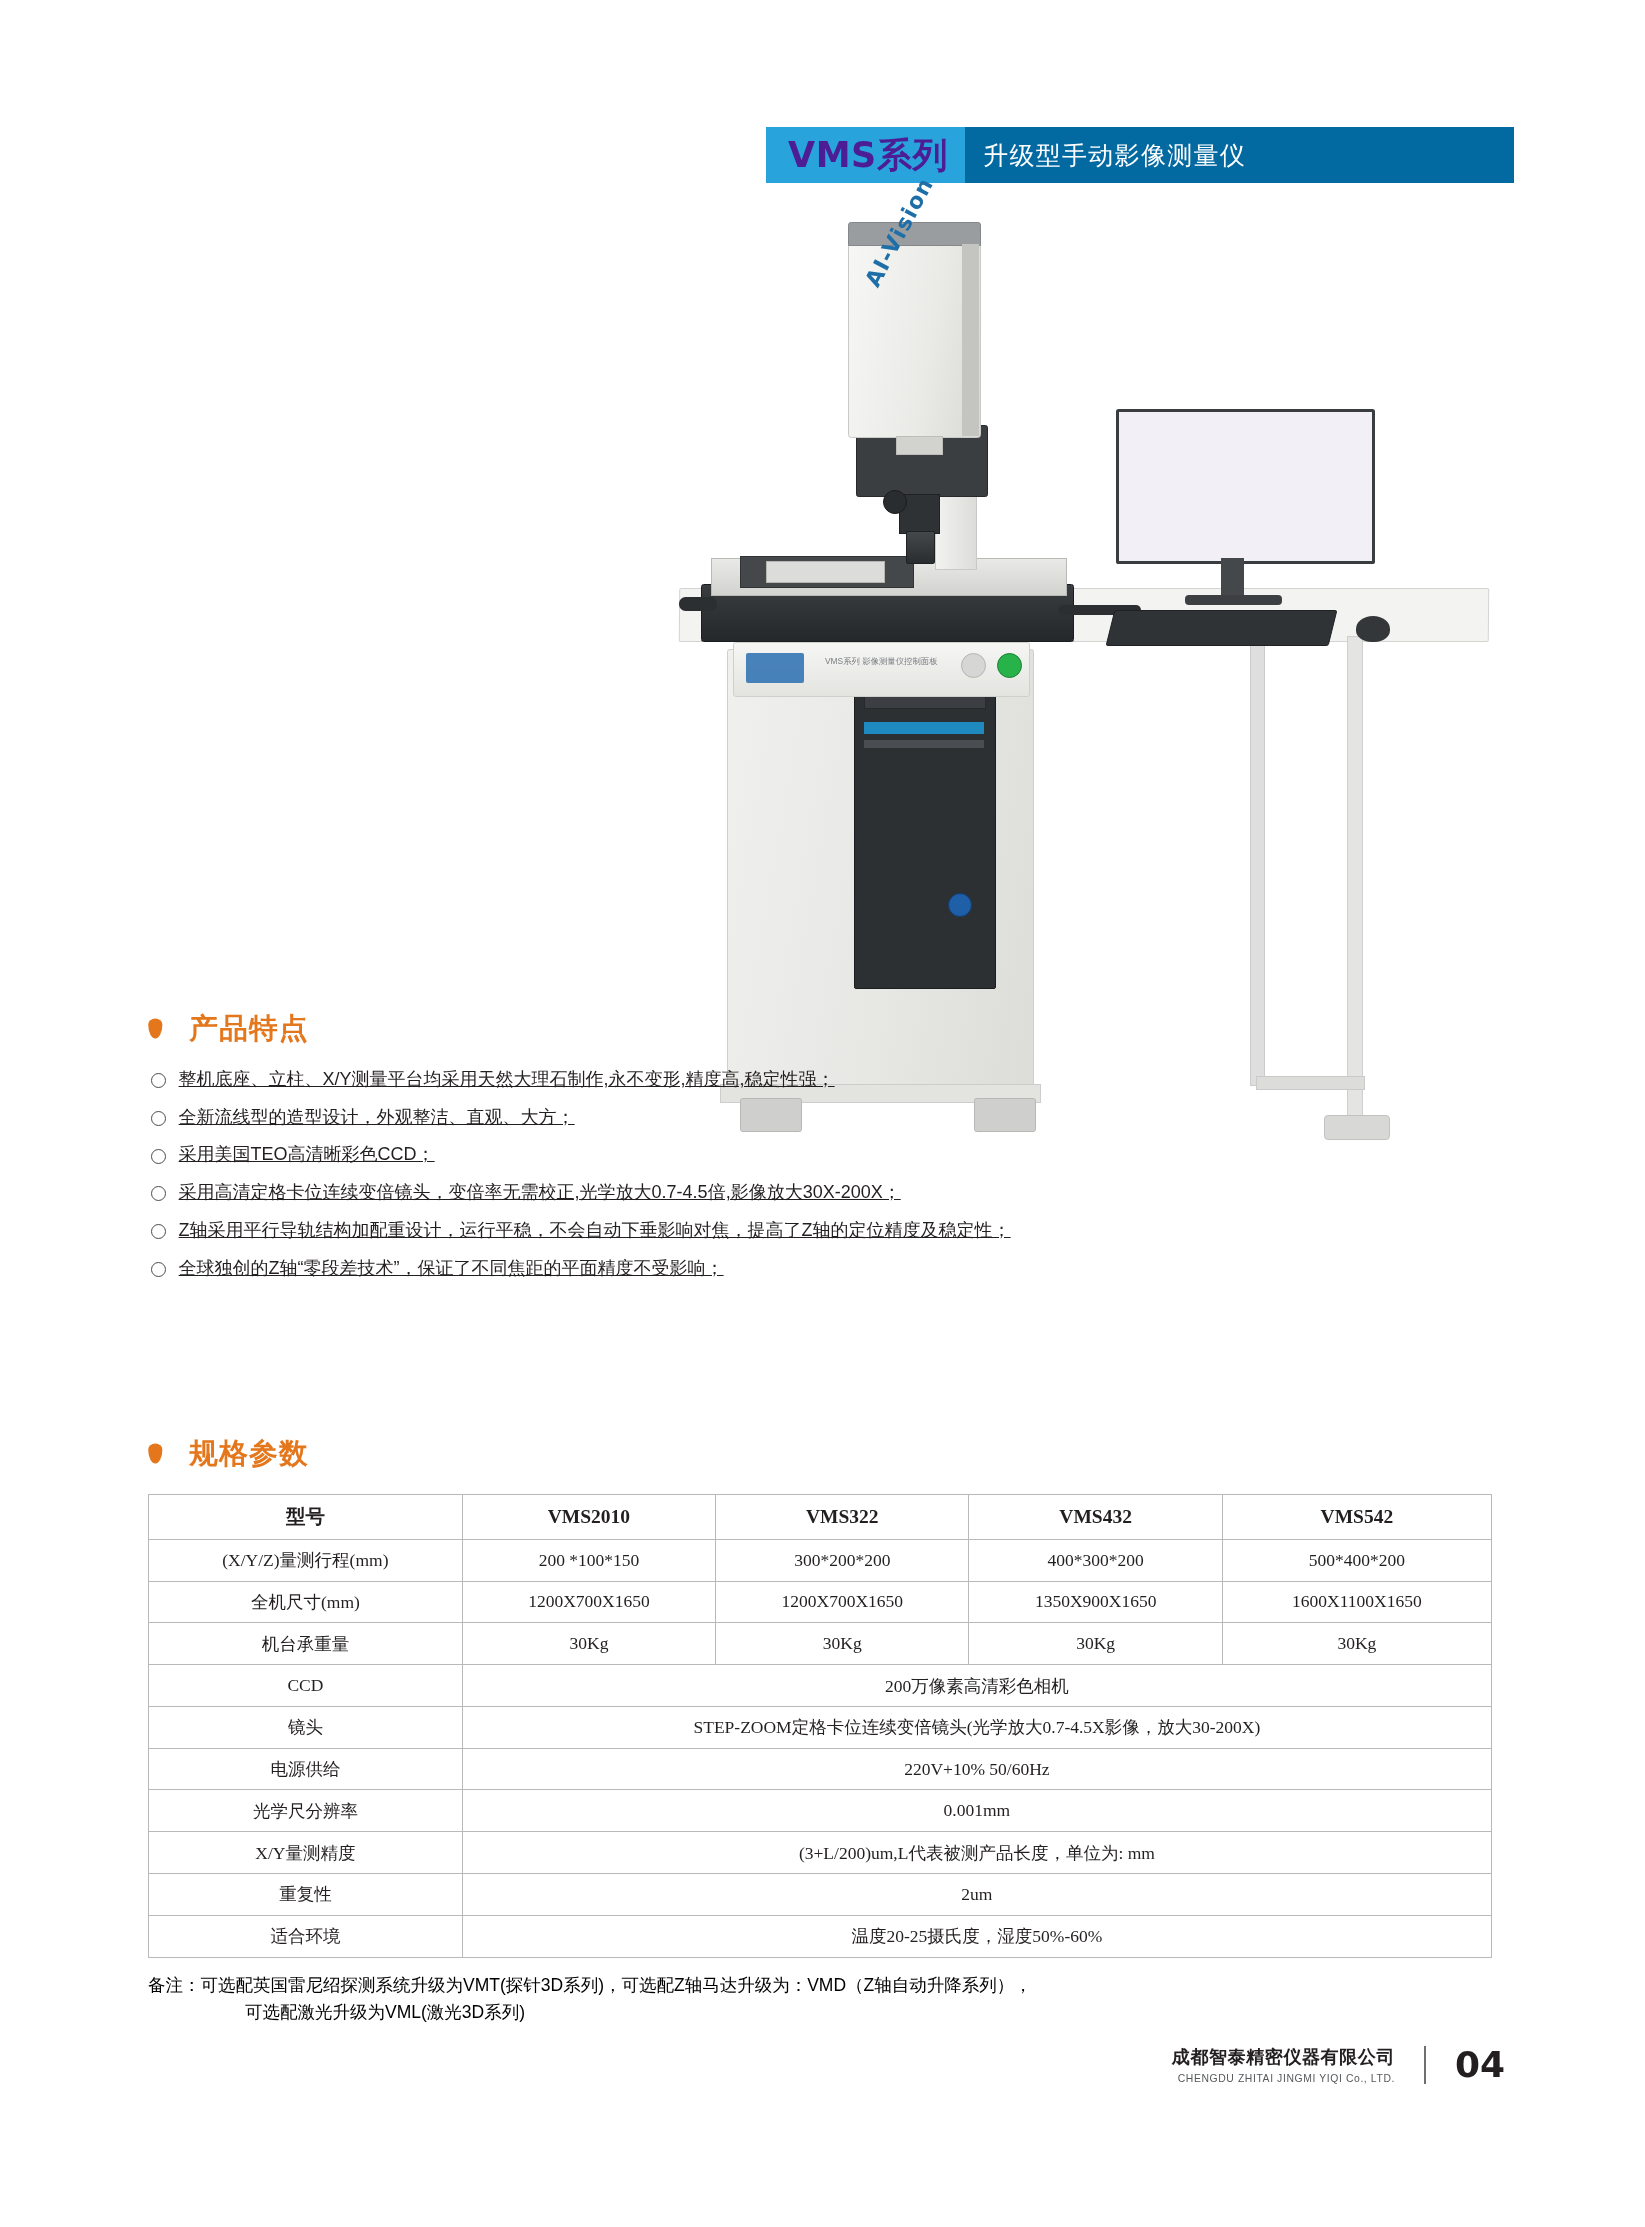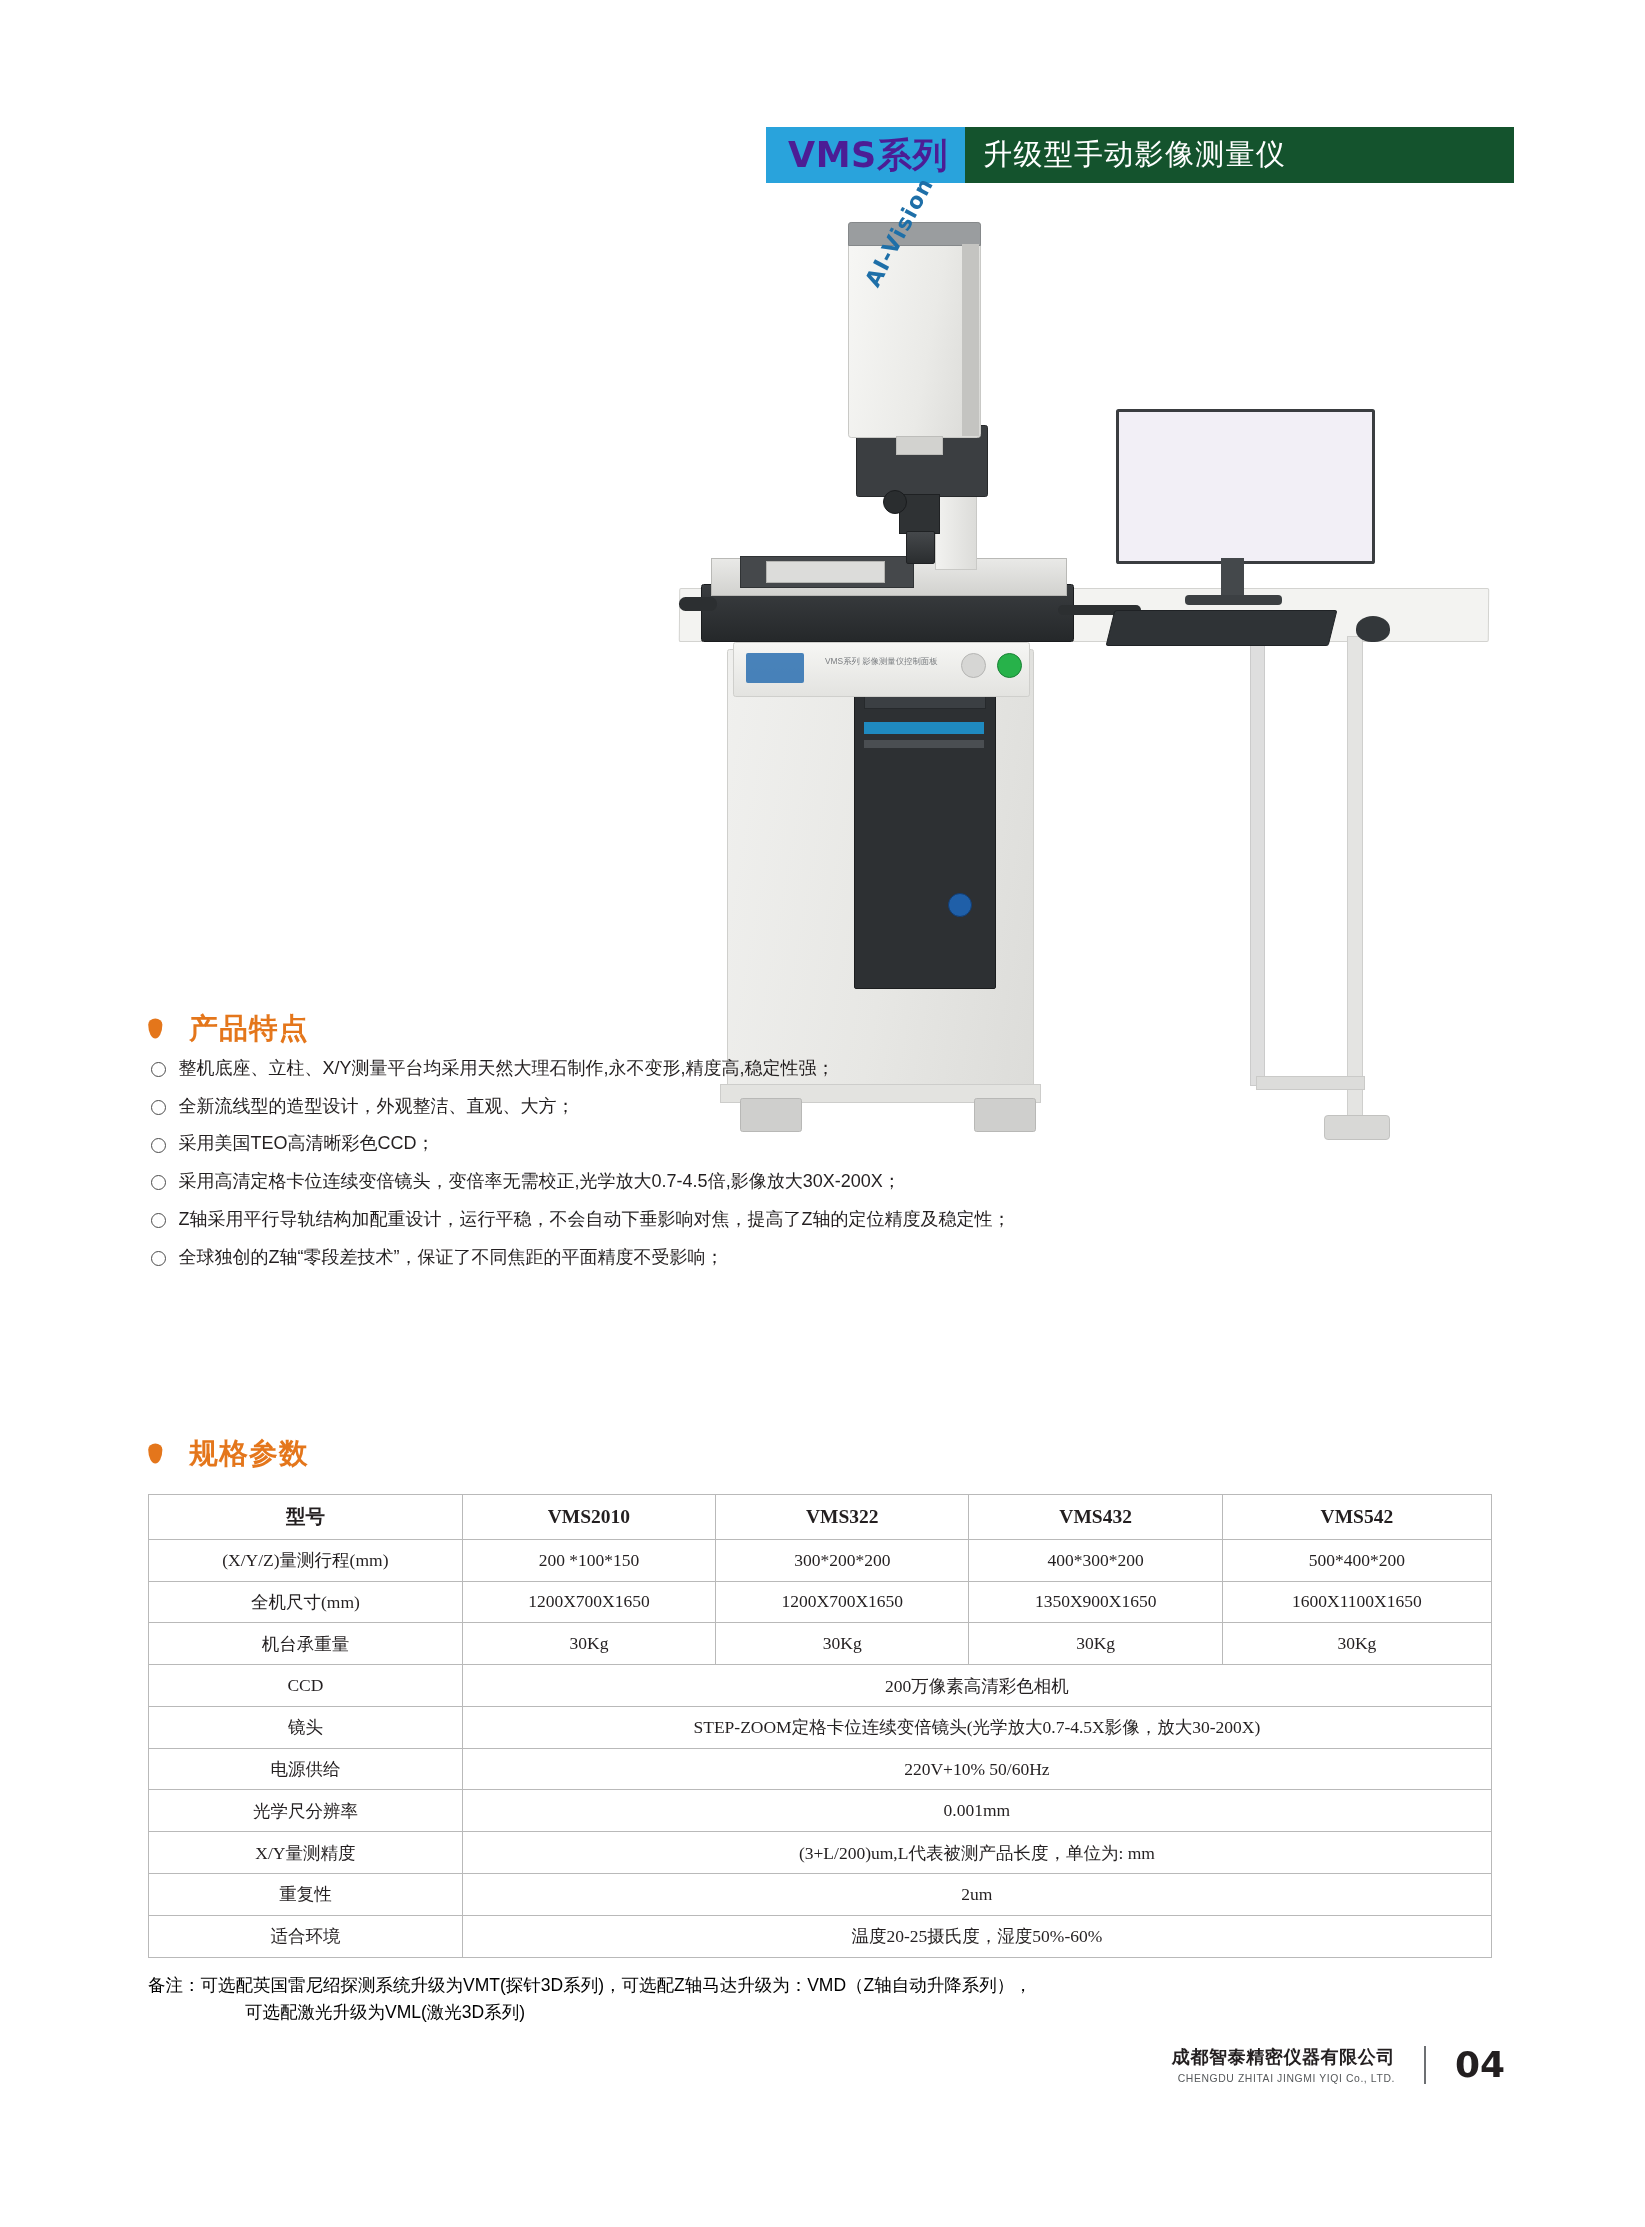--- a/index.html
+++ b/index.html
@@ -31,23 +31,23 @@
     color: #4c1d95;
     font-size: 35px;
     font-weight: bold;
     letter-spacing: 0.6px;
     display: flex;
     align-items: center;
     padding: 0 17px 0 22px;
     font-family: "DejaVu Sans", sans-serif;
   }
   .banner-right {
-    background: #14532d;
+    background: #0369a1;
     color: #ffffff;
-    font-size: 29px;
+    font-size: 25px;
     display: flex;
     align-items: center;
     padding: 0 19.5px 0 18px;
     letter-spacing: 1.3px;
     flex: 1;
   }
 
   
   .photo-area {
     position: absolute;
@@ -485,23 +485,24 @@
     height: 19.5px;
     background: #e4761b;
     border-radius: 50% 50% 50% 50% / 70% 70% 30% 30%;
     transform: rotate(180deg);
     display: inline-block;
   }
 
   
   #features-section { top: 1009px; }
   .feature-list {
-    margin-top: 9px;
+    margin-top: 20px;
     list-style: none;
     padding: 0;
+    text-decoration: underline;
   }
   .feature-list li {
     display: flex;
     align-items: flex-start;
     font-size: 18px;
     line-height: 23.4px;
     margin-bottom: 14.3px;
     color: #231f20;
   }
   .bullet {

